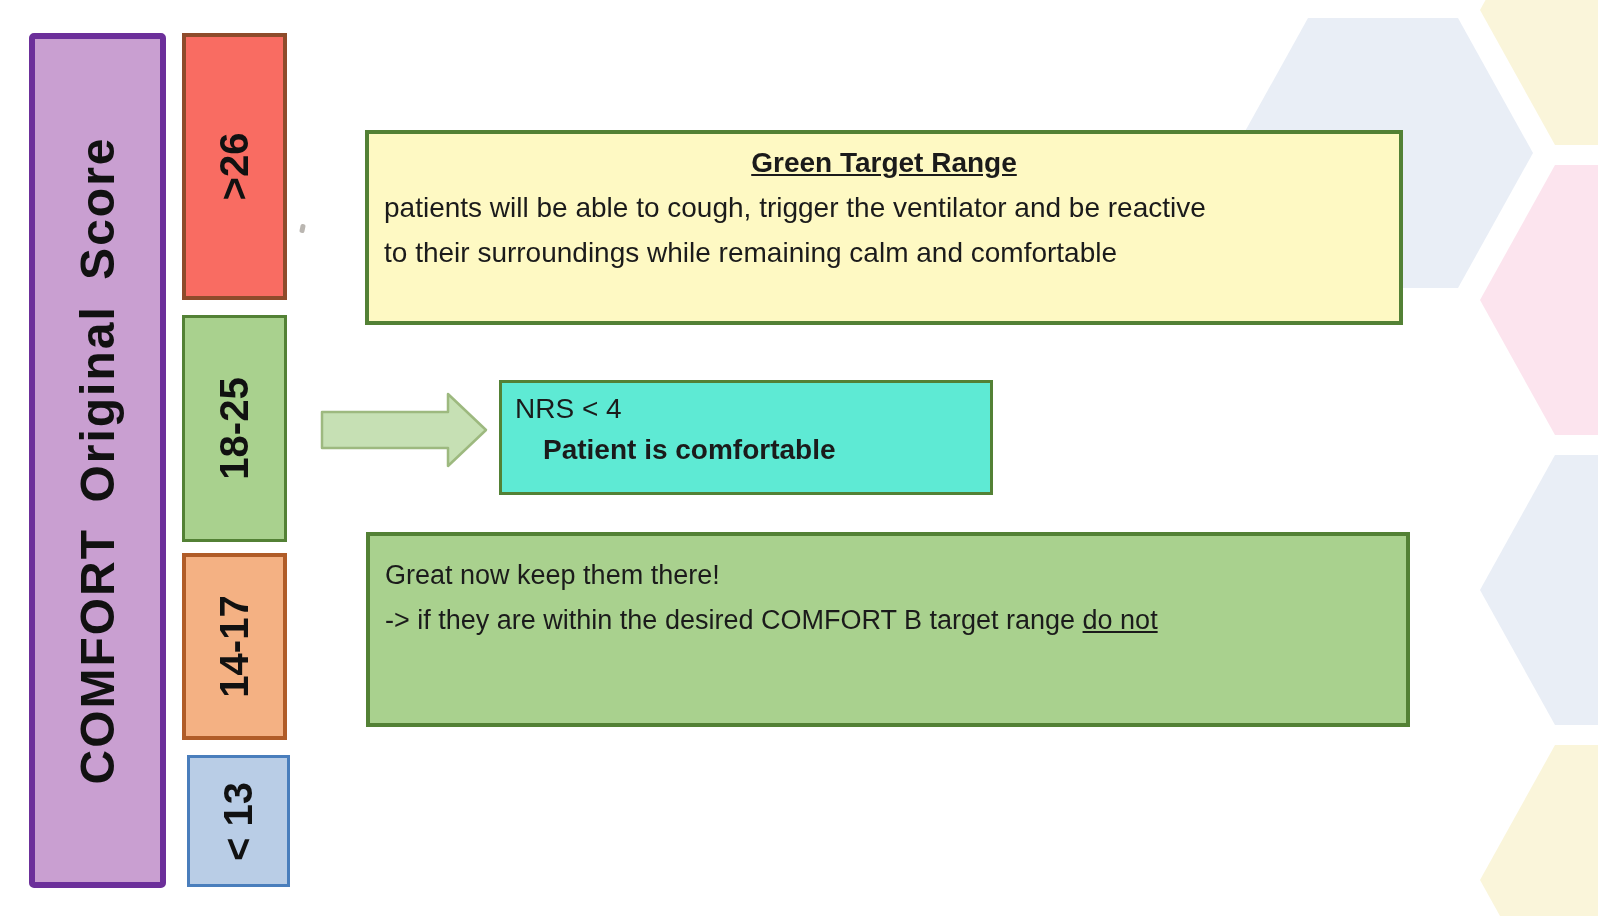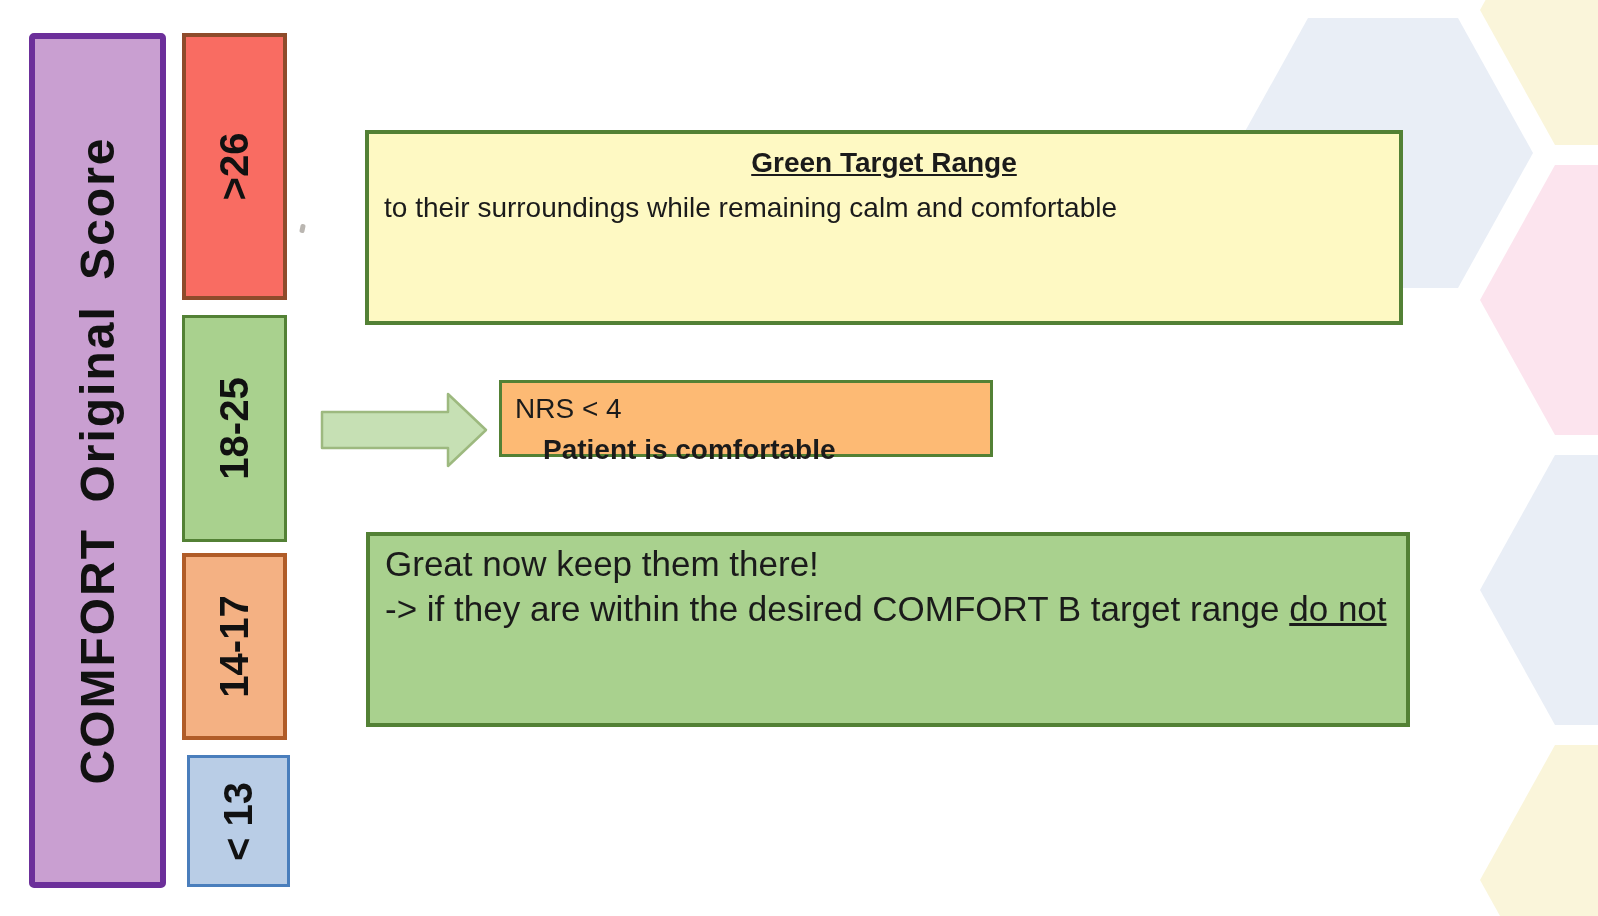--- a/index.html
+++ b/index.html
@@ -38,25 +38,25 @@
   .box-r3{left:182px;top:553px;width:105px;height:187px;}
   .box-r4{left:187px;top:755px;width:103px;height:132px;border-width:3px;}
 
   .arrow-svg{position:absolute;left:318px;top:388px;width:172px;height:84px;}
 
   .note-box{
     position:absolute;border:4px solid;box-sizing:border-box;
     font-size:28px;line-height:45px;padding:6px 15px;
   }
   .note-top{left:365px;top:130px;width:1038px;height:195px;}
-  .note-keep{left:366px;top:532px;width:1044px;height:195px;font-size:35px;padding-top:5px;}
+  .note-keep{left:366px;top:532px;width:1044px;height:195px;font-size:27px;padding-top:17px;}
   .note-title{text-align:center;font-weight:bold;text-decoration:underline;}
   .nrs-box{
-    position:absolute;left:499px;top:380px;width:494px;height:77px;
-    border:3px solid;box-sizing:border-box;background:#fdba74;
+    position:absolute;left:499px;top:380px;width:494px;height:115px;
+    border:3px solid;box-sizing:border-box;background:#5eead4;
     font-size:28px;line-height:41px;padding:5px 13px;
   }
   .bold{font-weight:bold;margin-left:28px;}
   .bold-underline{font-weight:normal;text-decoration:underline;}
 </style>
 </head>
 <body>
 
 <div class="stage">
 
@@ -84,20 +84,21 @@
   <div class="score-box box-r4 vwrap" style="background-color: rgb(185, 205, 230); border-color: rgb(74, 126, 188);">
     <span class="vtext">&lt; 13</span>
   </div>
 
   <svg class="arrow-svg" viewBox="0 0 172 84">
     <polygon points="4,24 130,24 130,6 168,42 130,78 130,60 4,60" stroke-width="2.5" stroke-linejoin="round" fill="#c6e0b4" stroke="#9db97f"></polygon>
   </svg>
 
   <div class="note-box note-top" style="background-color: #fef9c3; border-color: rgb(83, 129, 53);">
     <div class="note-title">Green Target Range</div>
+    <div>patients will be able to cough, trigger the ventilator and be reactive</div>
     <div>to their surroundings while remaining calm and comfortable</div>
   </div>
 
   <div class="nrs-box" style="border-color: rgb(83, 129, 53);">
     <div>NRS &lt; 4</div>
     <div class="bold">Patient is comfortable</div>
   </div>
 
   <div class="note-box note-keep" style="background-color: rgb(169, 209, 142); border-color: rgb(83, 129, 53);">
     <div>Great now keep them there!</div>

